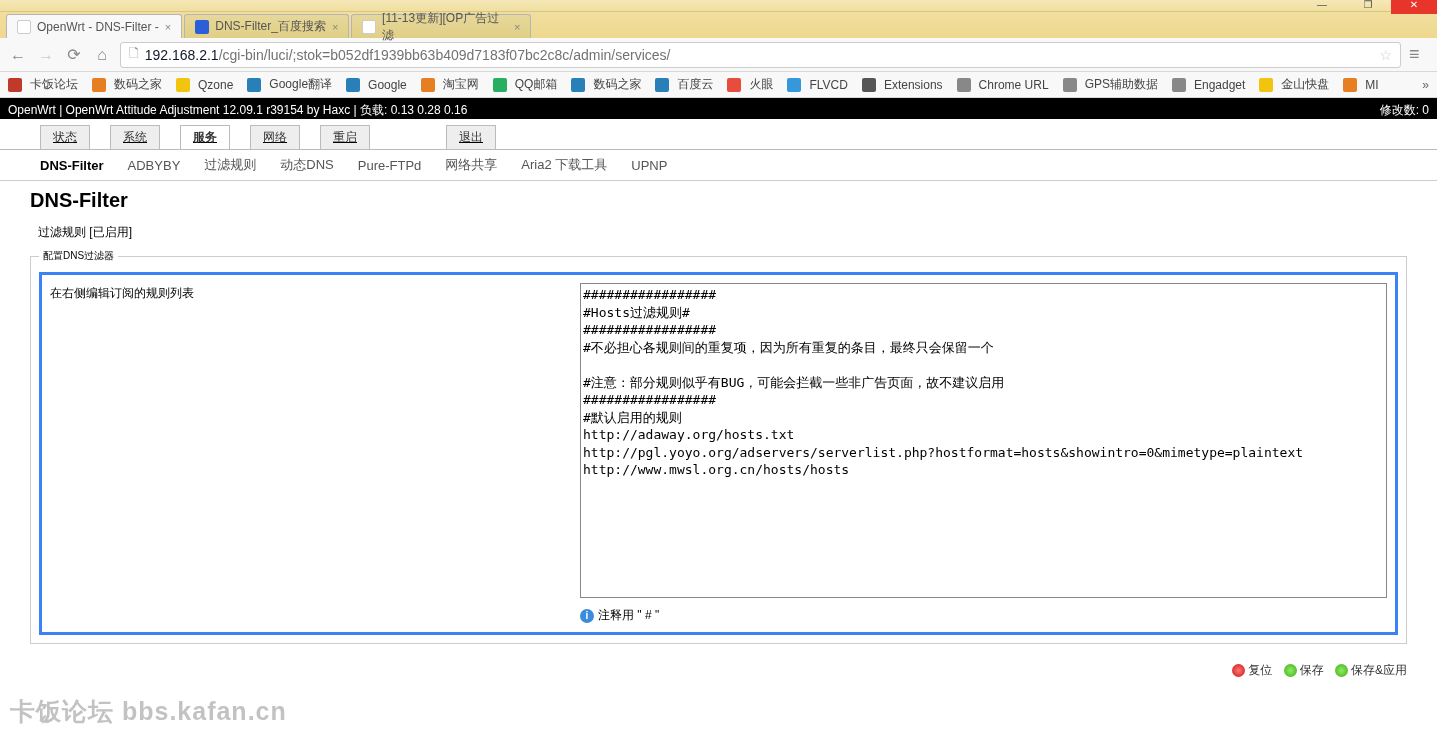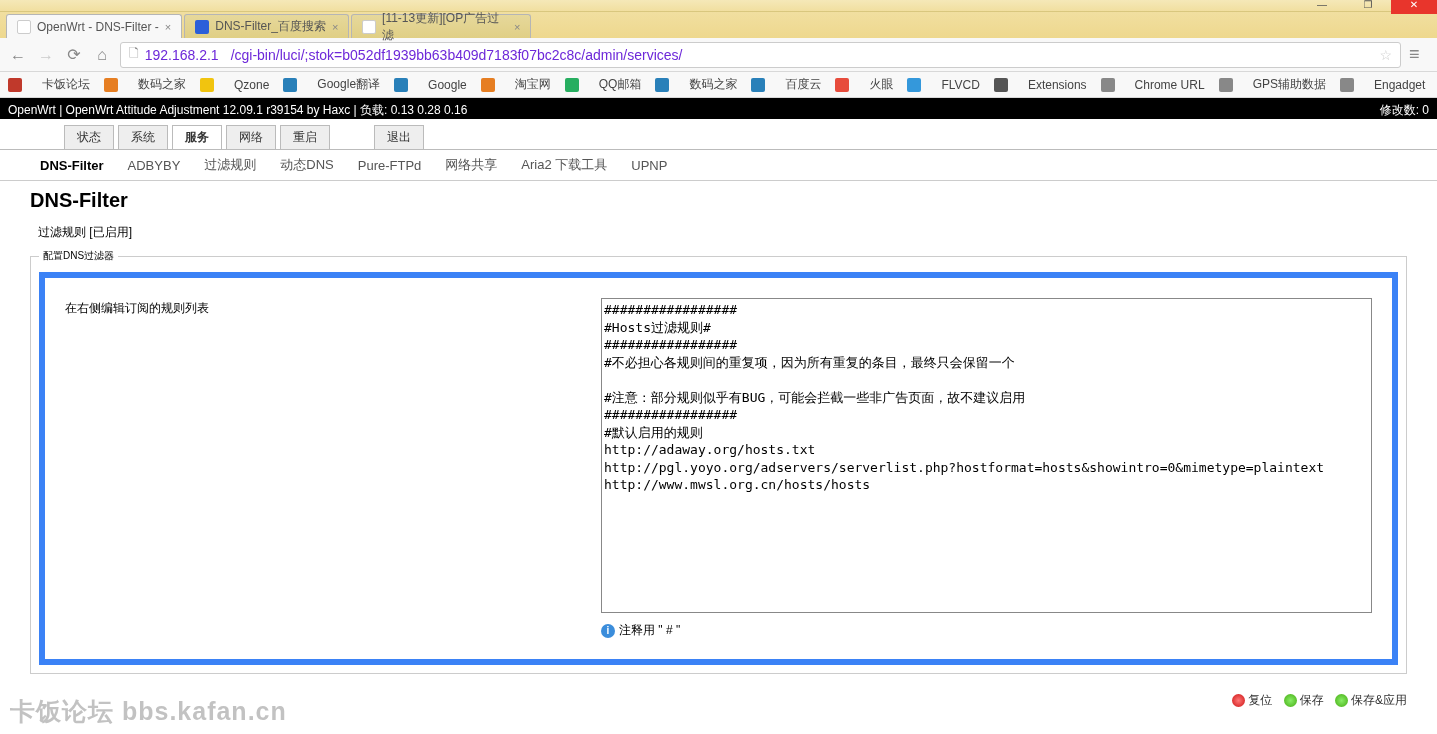--- a/index.html
+++ b/index.html
@@ -16,56 +16,56 @@
 .browser-tab.inactive { background: linear-gradient(#e6d89b,#e0cf85); }
 .tab-close { color:#888; font-size:11px; }
 .favicon { width:14px; height:14px; display:inline-block; background:#ccc; border-radius:2px; }
 .favicon.blank { background:#fff; border:1px solid #ccc; }
 .favicon.baidu { background:#2b5fd9; }
 
 .addr-bar { height: 34px; background:#f8f8f8; border-bottom:1px solid #d8d8d8; display:flex; align-items:center; padding:0 8px; gap:8px; }
 .nav-btn { width:20px; height:20px; color:#888; font-size:16px; display:flex; align-items:center; justify-content:center; }
 .url-box { flex:1; height:26px; border:1px solid #ccc; border-radius:3px; display:flex; align-items:center; padding:0 8px; background:#fff; }
 .url-text { flex:1; font-size:14px; color:#333; font-family: Arial; }
-.url-ip { color:#6d28d9; }
-.url-path { color:#6d28d9;margin-left:12px; }
+.url-ip { color:#0f172a; }
+.url-path { color:#737373; }
 .star-icon { color:#ccc; font-size:14px; }
 .menu-icon { width:20px; color:#888; font-size:18px; }
 
 .bm-bar { height:26px; background:#f8f8f8; border-bottom:1px solid #d8d8d8; display:flex; align-items:center; padding:0 8px; gap:14px; font-size:12px; color:#444; }
-.bm { display:flex; align-items:center; gap:20px; white-space:nowrap; }
+.bm { display:flex; align-items:center; gap:8px; white-space:nowrap; }
 .bm-ico { width:14px; height:14px; display:inline-block; border-radius:2px; }
 .chev { margin-left:auto; color:#666; }
 
 
 .owrt-head { height:21px; background:#000; color:#fff; display:flex; align-items:flex-end; padding:0 8px; font-size:12px; }
 .owrt-head .right { margin-left:auto; }
 
 
-.main-nav { display:flex; padding:6px 0 0 64px; gap:4px; }
+.main-nav { display:flex; padding:6px 0 0 40px; gap:20px;text-decoration:underline; }
 .mn-item { padding:3px 12px; background:#eee; border:1px solid #bbb; border-bottom:none; color:#333; font-size:12px; }
 .mn-item.active { background:#fff; font-weight:bold; }
 .mn-gap { width:36px; }
 
 
 .sub-nav { display:flex; border-top:1px solid #bbb; border-bottom:1px solid #ccc; padding:0 0 0 40px; background:#fff; height:32px; align-items:center; gap:24px; font-size:13px; color:#555; }
 .sn-item.active { color:#000; font-weight:bold; }
 
 
 .content { padding:8px 30px 10px 30px; }
 .page-title { font-size:20px; font-weight:bold; margin-bottom:12px; }
 .status-line { font-size:12px; margin-bottom:8px;margin-left:8px; }
 fieldset { border:1px solid #ccc; padding:10px 8px 8px 8px; }
 legend { padding:0 4px; font-size:10px; }
 
 .cfg-tabs { display:flex; gap:4px; margin-bottom:0; }
 .cfg-tab { padding:4px 10px; border:1px solid #ccc; background:#f4f4f4; color:#888; font-size:12px; border-bottom:1px solid #ccc; }
 .cfg-tab.active { background:#fff; color:#000; border-bottom:1px solid #fff; position:relative; z-index:2; }
 
-.cfg-body { border:6px solid #3b82f6; margin-top:-1px; padding:20px; display:flex; gap:16px; }
+.cfg-body { border:3px solid #3b82f6; margin-top:-1px; padding:8px; display:flex; gap:10px; }
 .left-desc { width:520px; font-size:12px; padding-top:2px; }
 .textarea-wrap { flex:1; }
 textarea { width:100%; height:315px; border:1px solid #888; font-family: "SimSun", monospace; font-size:13px; padding:2px; resize:none; color:#000; line-height:1.35; }
 .hint { margin-top:6px; font-size:12px; display:flex; align-items:center; gap:4px; }
 .hint-ico { width:14px; height:14px; background:#3b8ddb; border-radius:50%; color:#fff; font-size:10px; display:inline-flex; align-items:center; justify-content:center; font-weight:bold; }
 
 .action-bar { text-align:right; padding:8px 30px 4px 0; }
 .act-btn { display:inline-flex; align-items:center; gap:3px; margin-left:8px; font-size:12px; color:#333; }
 .ico-dot { width:13px; height:13px; border-radius:50%; display:inline-block; }
 .ico-red { background:radial-gradient(#f77,#c11); }

